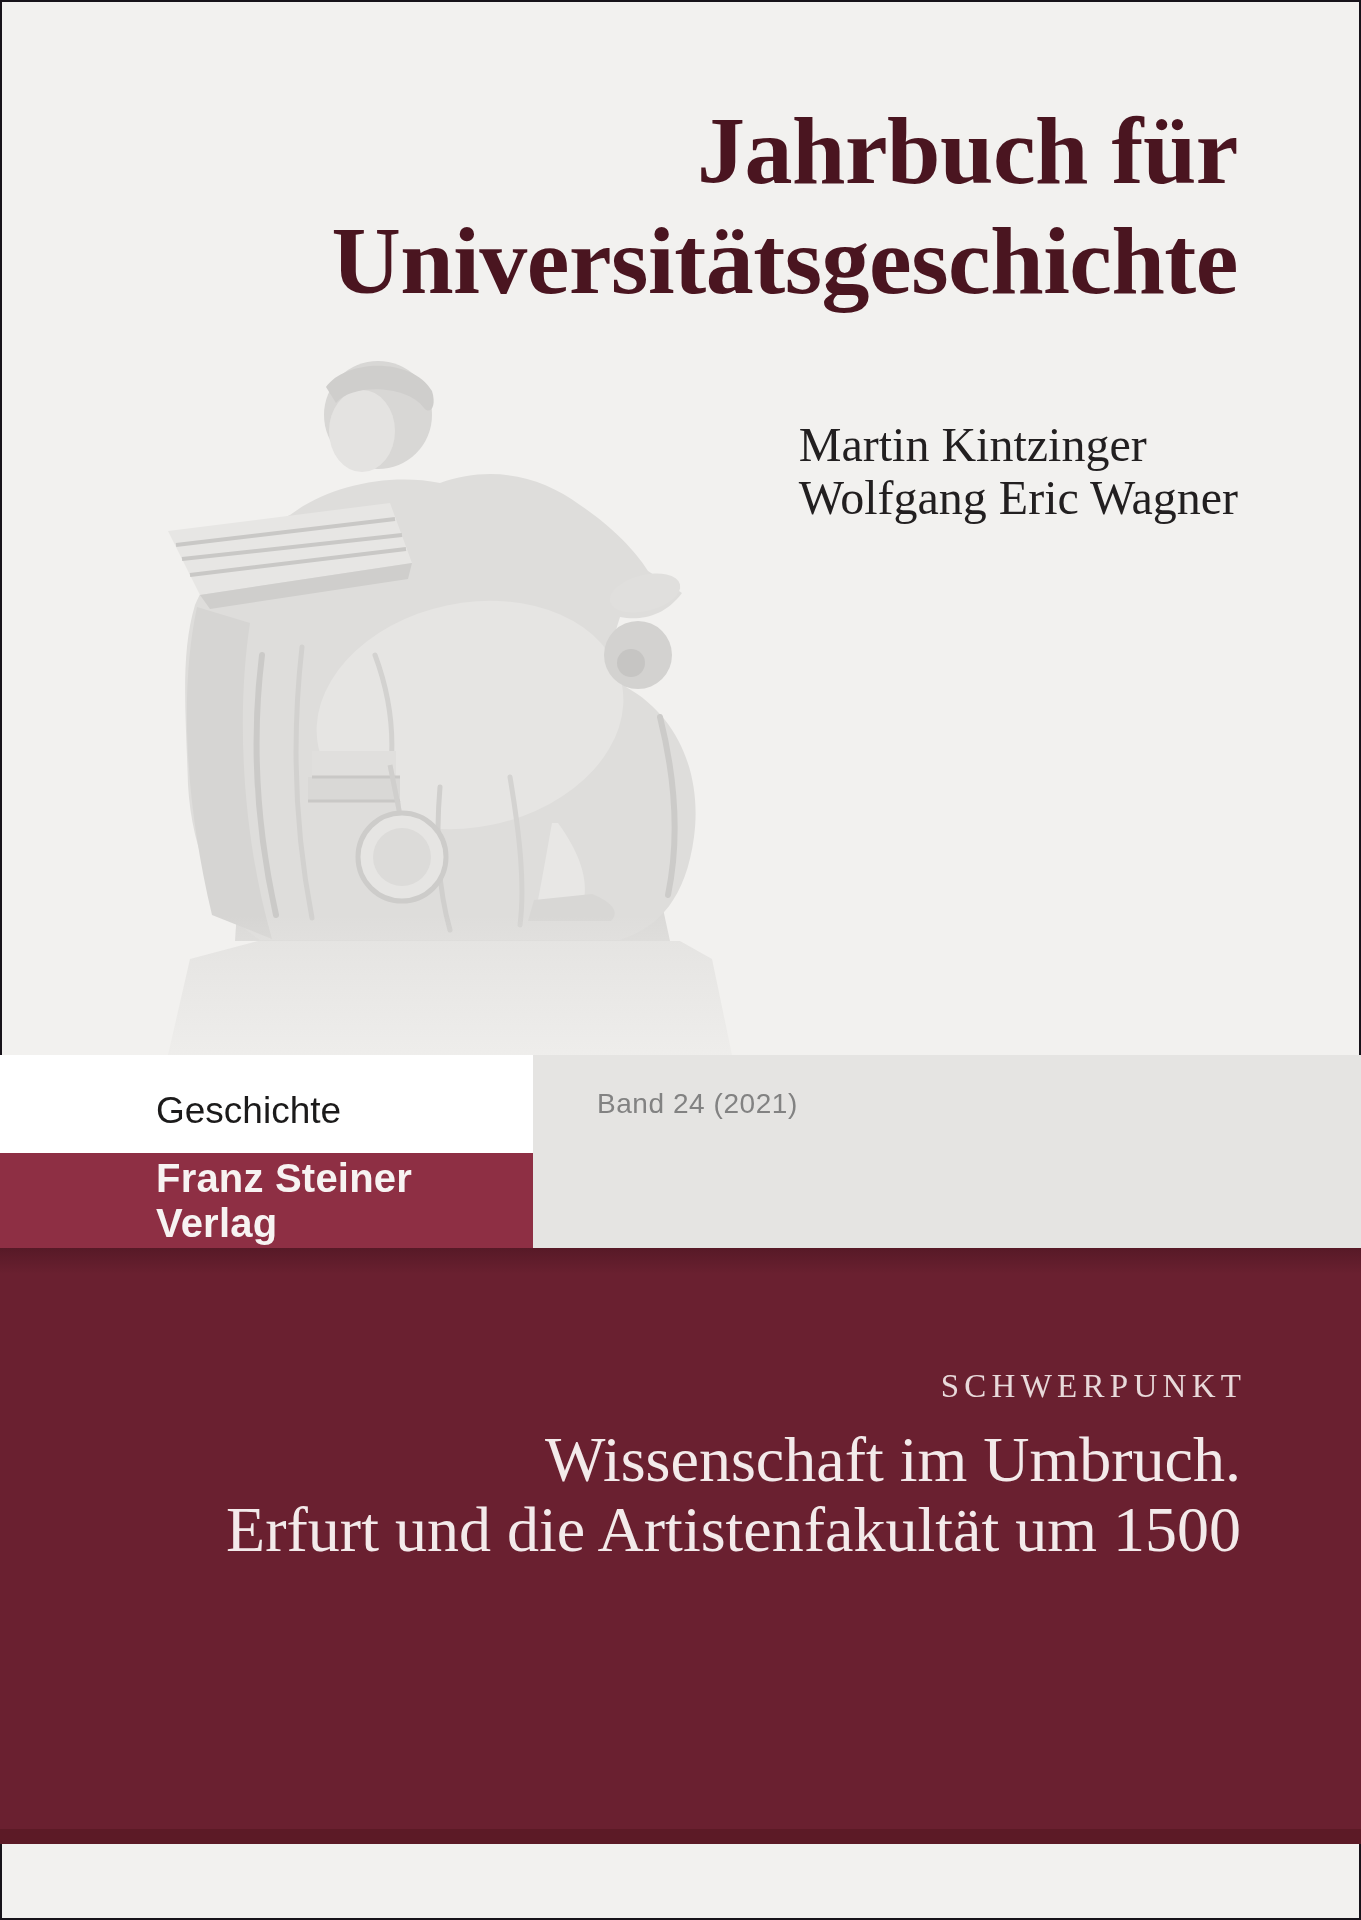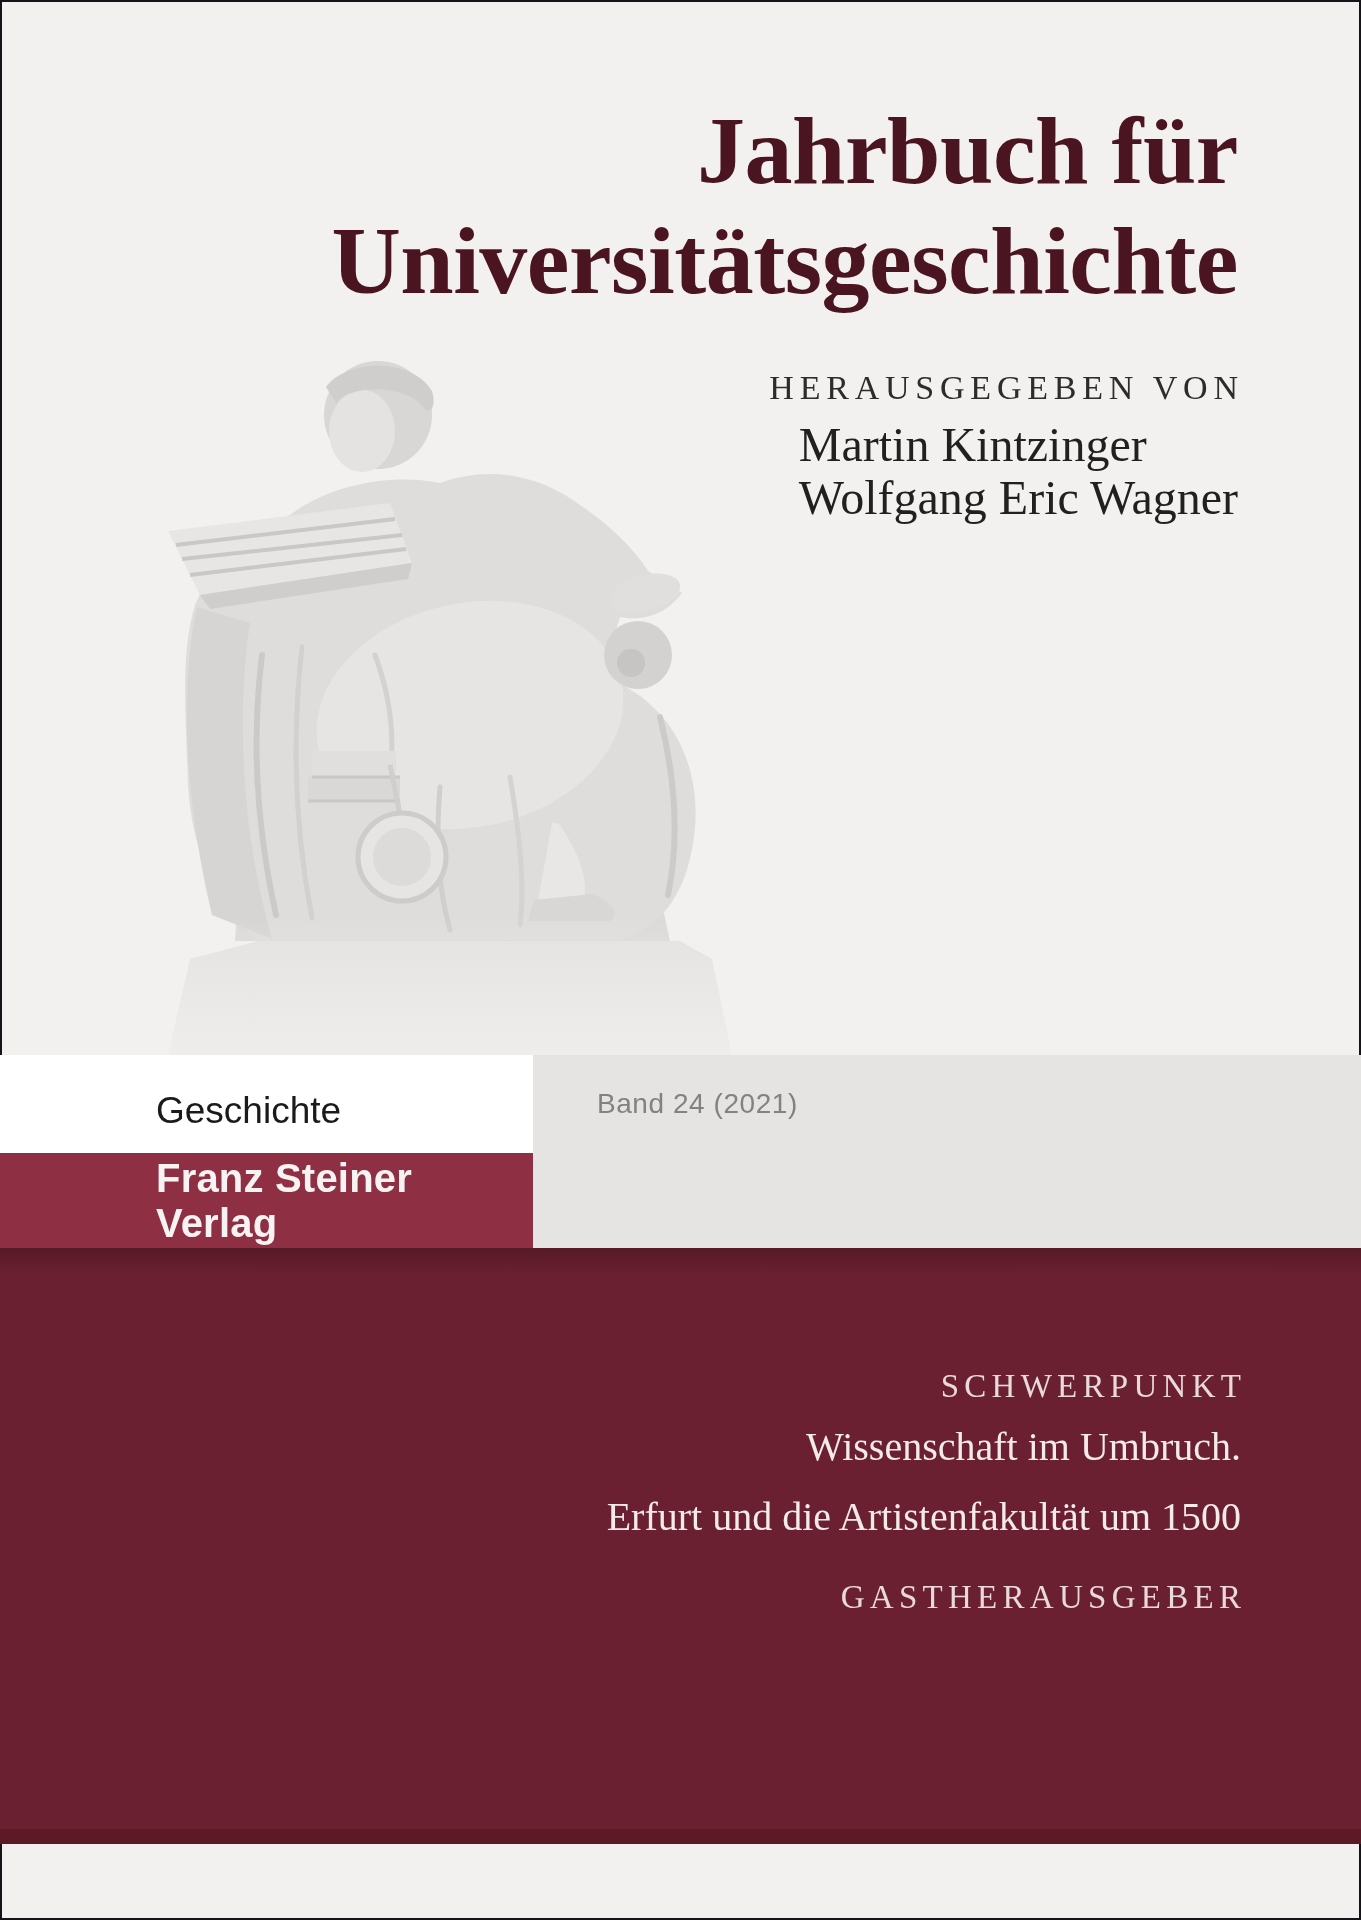--- a/index.html
+++ b/index.html
@@ -112,21 +112,21 @@
   }
   .b-line{
     position:absolute; right:120px;
     white-space:nowrap; text-align:right;
     color:var(--bottom-text);
   }
   .b-caps{
     font-size:33px; letter-spacing:0.16em; margin-right:-0.16em;
     color:var(--bottom-label);
   }
-  .b-serif{ font-size:40px; }
+  .b-serif{ font-size:64px; }
   .focus-label    {top:120px;}
   .focus-line1    {top:175px;}
   .focus-line2    {top:245px;}
   .guest-label    {top:331px;}
   .guest-name     {top:386px;}
 </style>
 </head>
 <body>
 
 <div class="cover">
@@ -196,21 +196,20 @@
     <path d="M186,32 C206,4 272,2 292,36 C297,52 290,60 284,53 C268,30 212,28 196,48 Z" fill="#cfcecc"></path>
 
     <rect x="0" y="560" width="620" height="140" fill="url(#fade)"></rect>
   </svg>
 
   <h1 class="title">
     <span>Jahrbuch für</span>
     <span>Universitätsgeschichte</span>
   </h1>
 
-  <div class="edited-by-label">HERAUSGEGEBEN VON</div>
   <div class="editors">
     <div>Martin Kintzinger</div>
     <div>Wolfgang Eric Wagner</div>
   </div>
 
   <div class="bands">
     <div class="band-series">
       <span>Geschichte</span>
     </div>
     <div class="band-volume">
@@ -220,17 +219,16 @@
     </div>
     <div class="band-publisher">
       <span>Franz Steiner Verlag</span>
     </div>
   </div>
 
   <div class="bottom">
     <div class="b-line b-caps focus-label">SCHWERPUNKT</div>
     <div class="b-line b-serif focus-line1">Wissenschaft im Umbruch.</div>
     <div class="b-line b-serif focus-line2">Erfurt und die Artistenfakultät um 1500</div>
-    <div class="b-line b-caps guest-label">GASTHERAUSGEBER</div>
     <div class="bottom-shade"></div>
   </div>
 
 </div>
 
 </body></html>

